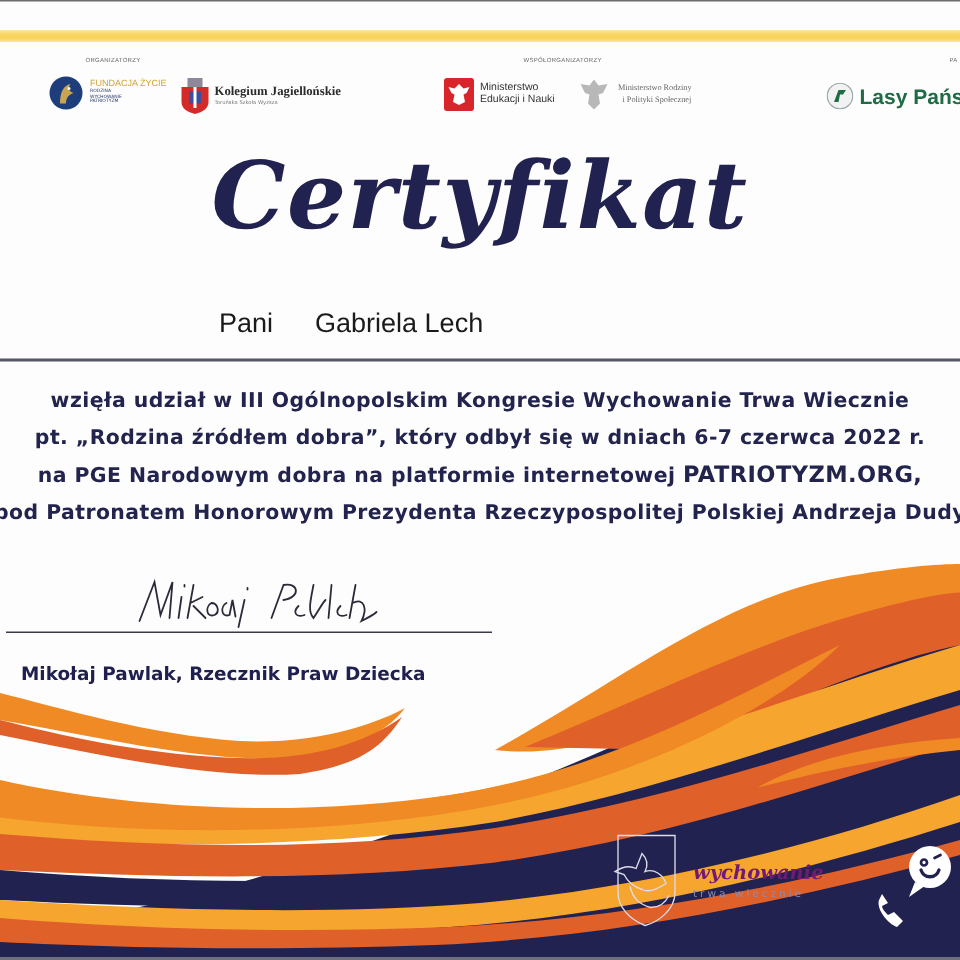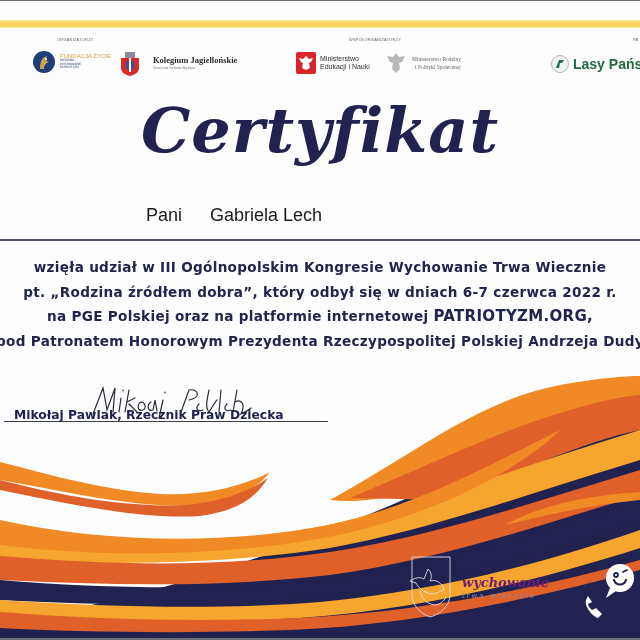--- a/index.html
+++ b/index.html
@@ -12,21 +12,21 @@
     .logo-text-main { font-family:"Liberation Serif", serif; font-weight:bold; font-size:8.5px; color:#2a2a2a; white-space:nowrap; }
     .logo-text-sub { font-size:3.5px; color:#777; white-space:nowrap; }
     .cert-title { position:absolute; left:0; width:640px; top:96px; text-align:center; font-family:"DejaVu Serif", serif; font-style:italic; font-weight:bold; font-size:62px; letter-spacing:1px; color:#222250; line-height:70px; }
     .recipient { position:absolute; top:205px; left:146px; font-family:"Liberation Sans", sans-serif; font-size:18px; color:#1a1a1a; }
     .recipient .name { margin-left:28px; }
     .divider { position:absolute; left:0; top:239px; width:640px; height:2px; background:#55566a; }
     .body-text { position:absolute; left:-40px; width:720px; top:255px; text-align:center; font-family:"DejaVu Sans", sans-serif; font-weight:bold; font-size:13.6px; line-height:24.5px; color:#23244d; letter-spacing:0.3px; white-space:nowrap; }
     .body-text .hl { font-weight:900; }
     .signature { position:absolute; left:85px; top:382px; }
     .sig-line { position:absolute; left:4px; top:421px; width:324px; height:1px; background:#3a3a4a; }
-    .sig-caption { position:absolute; left:14px; top:408px; font-family:"DejaVu Sans", sans-serif; font-weight:bold; font-size:12.3px; color:#1f2050; white-space:nowrap; }
+    .sig-caption { position:absolute; left:14px; top:442px; font-family:"DejaVu Sans", sans-serif; font-weight:bold; font-size:12.3px; color:#1f2050; white-space:nowrap; }
     .waves { position:absolute; left:0; top:0; }
     .brand { position:absolute; left:408px; top:555px; display:flex; align-items:center; }
     .brand-name { font-family:"DejaVu Serif", serif; font-style:italic; font-weight:bold; font-size:13px; color:#701a75; }
     .brand-sub { font-family:"DejaVu Sans", sans-serif; font-size:7px; letter-spacing:2px; color:#8a8bb0; margin-top:2px; }
   </style>
 </head>
 <body>
 
 <div class="top-border"></div>
 <div class="yellow-band"></div>
@@ -47,21 +47,21 @@
   </div>
 </div>
 
 <div class="logo" style="left:120px; top:52px;">
   <svg width="20" height="24" viewBox="0 0 20 24">
     <rect x="5" y="0" width="10" height="6" fill="#8a8a9a"></rect>
     <path d="M1 6 H19 V16 C19 21 14 23 10 24 C6 23 1 21 1 16 Z" fill="#d42a2a"></path>
     <rect x="6" y="9" width="8" height="8" fill="#3a4fa0"></rect>
     <rect x="9" y="6" width="2" height="14" fill="#fff"></rect>
   </svg>
-  <div style="margin-left:13px; line-height:8px;">
+  <div style="margin-left:3px; line-height:8px;">
     <div class="logo-text-main">Kolegium Jagiellońskie</div>
     <div class="logo-text-sub">Toruńska Szkoła Wyższa</div>
   </div>
 </div>
 
 <div class="logo" style="left:296px; top:52px;">
   <svg width="20" height="22" viewBox="0 0 20 22">
     <rect width="20" height="22" rx="2" fill="#d9242a"></rect>
     <path d="M10 4 L13 7 L17 6 L15 10 L13 11 L14 16 L10 18 L6 16 L7 11 L5 10 L3 6 L7 7 Z" fill="#fff"></path>
   </svg>
@@ -93,21 +93,21 @@
 
 <div class="recipient">
   <span>Pani</span><span class="name">Gabriela Lech</span>
 </div>
 
 <div class="divider"></div>
 
 <div class="body-text">
   <div>wzięła udział w III Ogólnopolskim Kongresie Wychowanie Trwa Wiecznie</div>
   <div>pt. „Rodzina źródłem dobra”, który odbył się w dniach 6-7 czerwca 2022 r.</div>
-  <div><span>na PGE Polskiej oraz na platformie internetowej</span> <span class="hl" style="font-size:15px;">PATRIOTYZM.ORG,</span></div>
+  <div><span>na PGE Narodowym dobra na platformie internetowej</span> <span class="hl" style="font-size:15px;">PATRIOTYZM.ORG,</span></div>
   <div>pod Patronatem Honorowym Prezydenta Rzeczypospolitej Polskiej Andrzeja Dudy</div>
 </div>
 
 <svg class="waves" width="640" height="640" viewBox="0 0 640 640">
 
   <path d="M0 620 C180 600 360 520 470 470 C560 430 610 410 640 400 L640 640 L0 640 Z" fill="#222250"></path>
 
   <path d="M330 500 C420 450 480 400 560 385 C600 378 625 376 640 376 L640 410 C600 418 540 440 470 470 C420 492 370 505 330 500 Z" fill="#f08a24"></path>
   <path d="M350 498 C430 465 500 430 570 410 C605 400 625 396 640 395 L640 430 C590 440 520 470 450 500 Z" fill="#e0602a"></path>
 

